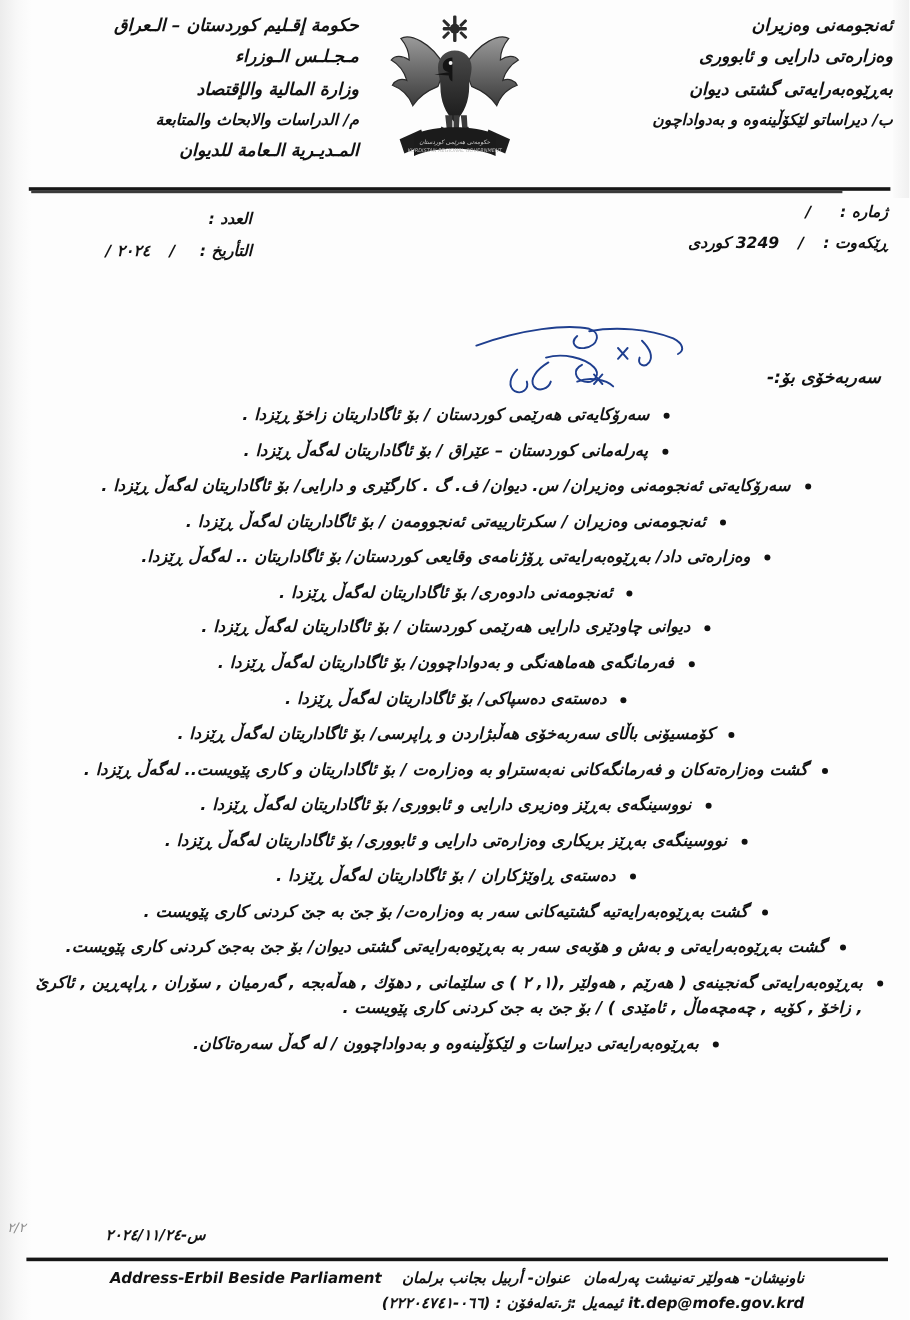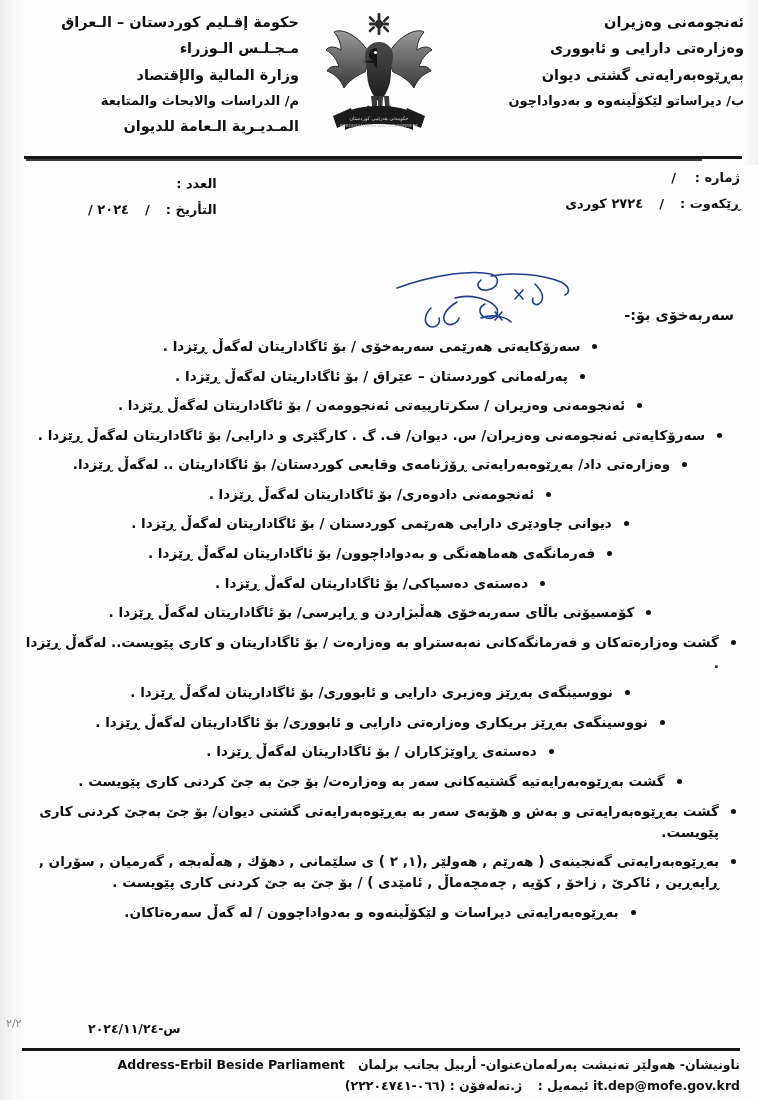--- a/index.html
+++ b/index.html
@@ -10,20 +10,21 @@
   }
   .page {
     position: relative;
     width: 758px;
     height: 1100px;
     background: #fdfdfd;
     overflow: hidden;
     font-family: "DejaVu Sans", "Liberation Sans", sans-serif;
     color: #111111;
     box-sizing: border-box;
+    font-style: italic;
   }
   
   .scan-edge-left {
     position: absolute;
     left: 0; top: 0; bottom: 0;
     width: 26px;
     background: linear-gradient(90deg, #e9e9e9 0%, #f7f7f7 55%, #fdfdfd 100%);
     opacity: .85;
     pointer-events: none;
   }
@@ -207,21 +208,21 @@
     right: 18px;
     top: 1048px;
     height: 3px;
     background: #161616;
   }
   .footer {
     position: absolute;
     left: 0; right: 0;
     top: 1055px;
     display: flex;
-    justify-content: flex-end;
+    justify-content: center;
     align-items: flex-start;
     padding: 0 18px 0 22px;
     box-sizing: border-box;
   }
   .foot-col { font-size: 12.5px; font-weight: bold; line-height: 1.65; }
   .foot-col.latin { text-align: left; direction: ltr; }
   .foot-col.mid { text-align: right; direction: rtl; }
   .foot-col.right { text-align: right; direction: rtl; }
   .foot-line.ltr { direction: ltr; unicode-bidi: isolate; }
   .page-num {
@@ -314,21 +315,21 @@
 
   <div class="refblock">
     <div class="ref-right">
       <div class="ref-row">
         <span class="ref-label">ژمارە :</span>
         <span class="ref-slash">/</span>
       </div>
       <div class="ref-row">
         <span class="ref-label">ڕێکەوت :</span>
         <span class="ref-slash">/</span>
-        <span class="ref-val">٢٧٢٤ کوردی</span>
+        <span class="ref-val">3249 کوردی</span>
       </div>
     </div>
 
     <div class="ref-left">
       <div class="ref-row">
         <span class="ref-label">العدد :</span>
       </div>
       <div class="ref-row">
         <span class="ref-label">التأريخ :</span>
         <span class="ref-slash">/</span>
@@ -351,33 +352,33 @@
         <path d="M86 50 C96 46 110 48 116 54"></path>
       </g>
     </svg>
   </div>
 
   <div class="copies-heading">سەربەخۆی بۆ:-</div>
 
   <ul class="body-list">
     <li class="bullet-item align-center">
       <span class="bullet-dot"></span>
-      <span class="bullet-text">سەرۆکایەتی هەرێمی سەربەخۆی / بۆ ئاگاداریتان لەگەڵ ڕێزدا .</span>
+      <span class="bullet-text">سەرۆکایەتی هەرێمی کوردستان / بۆ ئاگاداریتان زاخۆ ڕێزدا .</span>
     </li>
     <li class="bullet-item align-center">
       <span class="bullet-dot"></span>
       <span class="bullet-text">پەرلەمانی کوردستان – عێراق / بۆ ئاگاداریتان لەگەڵ ڕێزدا .</span>
     </li>
     <li class="bullet-item align-center">
       <span class="bullet-dot"></span>
+      <span class="bullet-text">سەرۆکایەتی ئەنجومەنی وەزیران/ س. دیوان/ ف. گ . کارگێری و دارایی/ بۆ ئاگاداریتان لەگەڵ ڕێزدا .</span>
+    </li>
+    <li class="bullet-item align-center">
+      <span class="bullet-dot"></span>
       <span class="bullet-text">ئەنجومەنی وەزیران / سکرتارییەتی ئەنجوومەن / بۆ ئاگاداریتان لەگەڵ ڕێزدا .</span>
-    </li>
-    <li class="bullet-item align-center">
-      <span class="bullet-dot"></span>
-      <span class="bullet-text">سەرۆکایەتی ئەنجومەنی وەزیران/ س. دیوان/ ف. گ . کارگێری و دارایی/ بۆ ئاگاداریتان لەگەڵ ڕێزدا .</span>
     </li>
     <li class="bullet-item align-center">
       <span class="bullet-dot"></span>
       <span class="bullet-text">وەزارەتی داد/ بەڕێوەبەرایەتی ڕۆژنامەی وقایعی کوردستان/ بۆ ئاگاداریتان .. لەگەڵ ڕێزدا.</span>
     </li>
     <li class="bullet-item align-center">
       <span class="bullet-dot"></span>
       <span class="bullet-text">ئەنجومەنی دادوەری/ بۆ ئاگاداریتان لەگەڵ ڕێزدا .</span>
     </li>
     <li class="bullet-item align-center">

